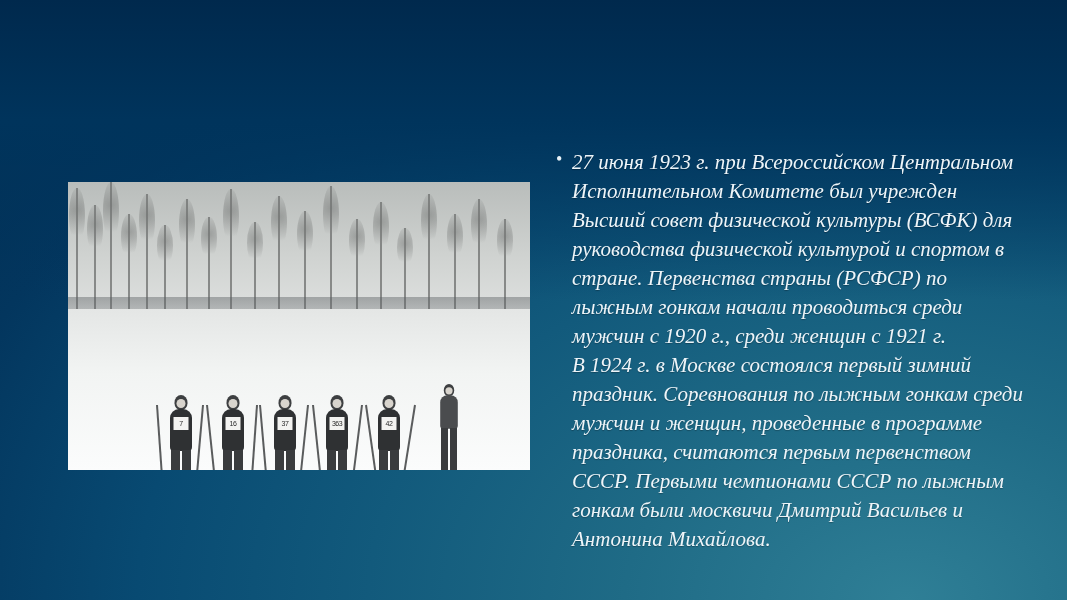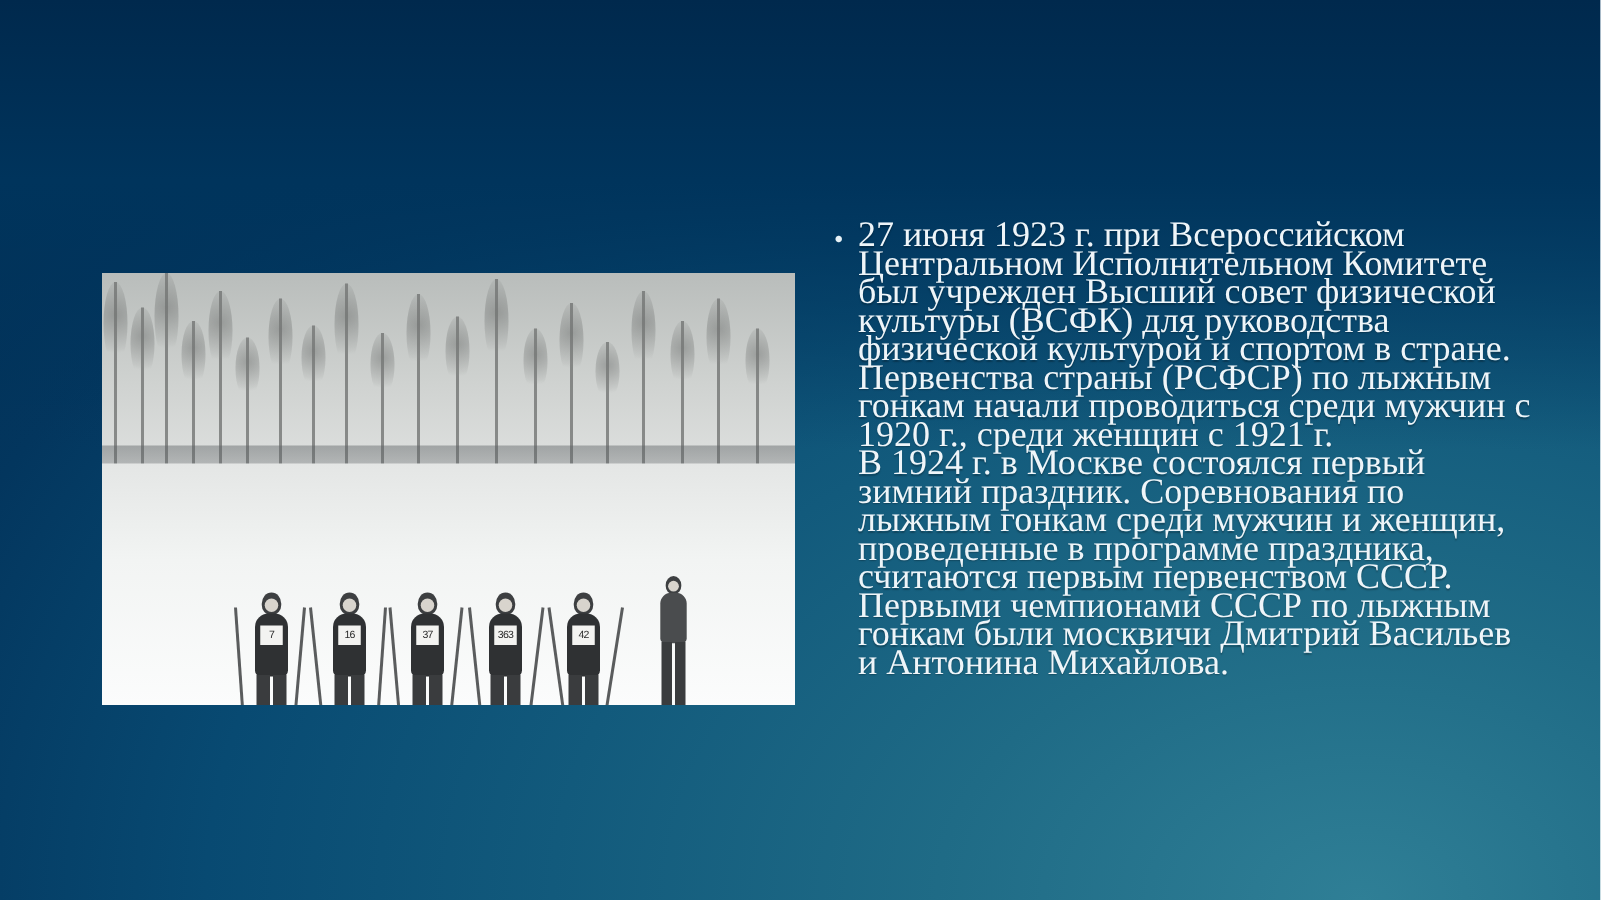--- a/index.html
+++ b/index.html
@@ -155,24 +155,25 @@
   }
   .bullet-dot {
     color: #e8f2f7;
     font-size: 18px;
     line-height: 22px;
     width: 16px;
     flex: 0 0 16px;
   }
   .bullet-text {
     color: #eef5f9;
-    font-size: 24px;
-    line-height: 19px;
+    font-size: 21px;
+    line-height: 29px;
     white-space: pre-line;
     text-shadow: 0 1px 1px rgba(0,0,0,.28);
+    font-style: italic;
   }
 </style>
 </head>
 <body>
 
 <div class="slide">
   <div class="slide-bg-top"></div>
 
   <div class="photo-frame">
     <div class="photo">

